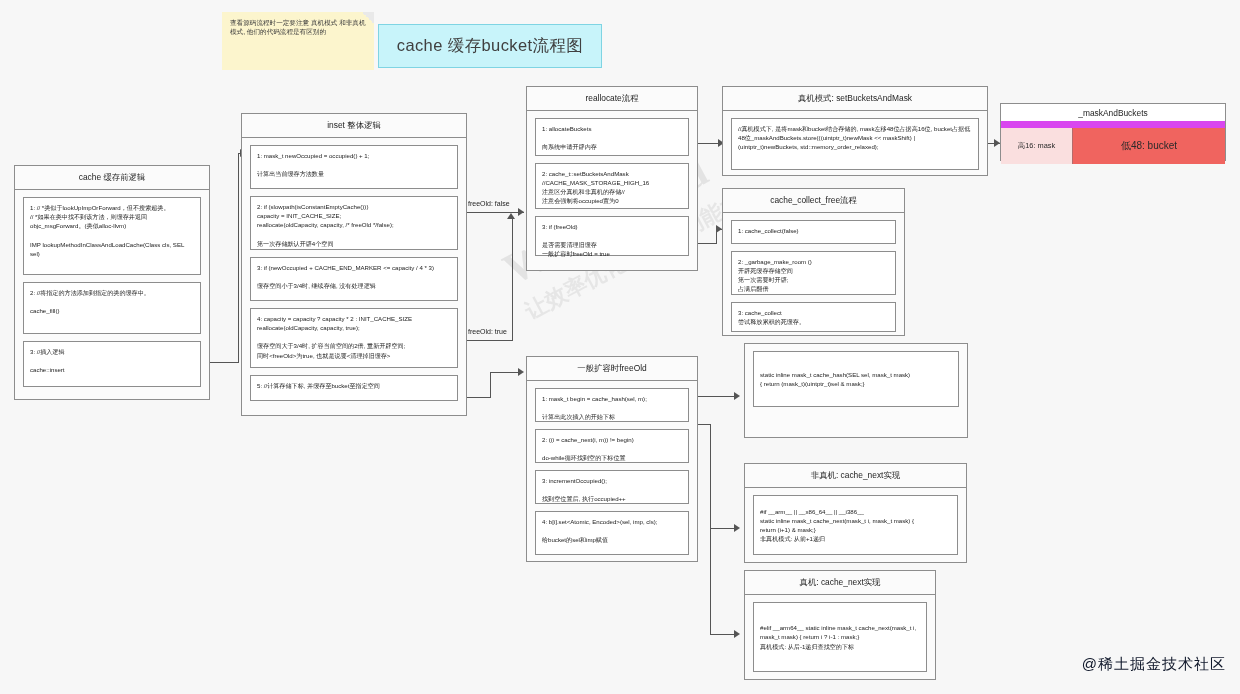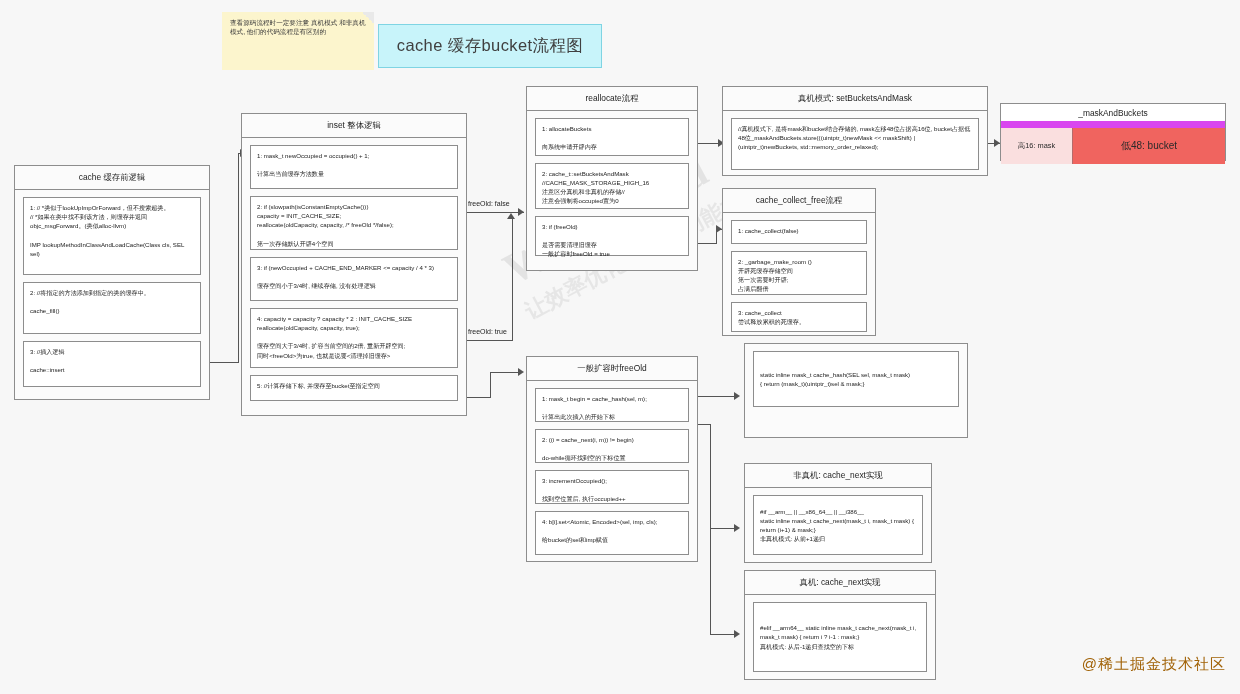--- a/index.html
+++ b/index.html
@@ -22,21 +22,21 @@
     font-family:"Liberation Serif","DejaVu Serif",serif;
   }
   .wm-diag2{
     position:absolute;left:520px;top:300px;
     font-size:22px;color:#e6e6e6;font-weight:700;
     transform:rotate(-28deg);transform-origin:left top;
     white-space:nowrap;pointer-events:none;
   }
   .wm-corner{
     position:absolute;right:14px;bottom:20px;
-    font-size:15px;color:#a16207;letter-spacing:1px;
+    font-size:15px;color:#0f172a;letter-spacing:1px;
     pointer-events:none;white-space:nowrap;
   }
 
   
   .sticky{
     position:absolute;left:222px;top:12px;width:152px;height:58px;
     background:#fcf5cd;
     padding:6px 8px;box-sizing:border-box;
     font-size:6.6px;line-height:1.42;color:#3a3a3a;
   }
@@ -235,21 +235,21 @@
   </div>
 
   <div class="mb-panel">
     <div class="mb-head">_maskAndBuckets</div>
     <div class="mb-row">
       <div class="mb-hi">高16: mask</div>
       <div class="mb-lo">低48: bucket</div>
     </div>
   </div>
 
-  <div class="panel" style="left:722px;top:188px;width:154px;height:148px;">
+  <div class="panel" style="left:722px;top:188px;width:183px;height:148px;">
     <div class="panel-head">cache_collect_free流程</div>
     <div class="panel-body">
       <div class="card" style="height:24px;">1: cache_collect(false)</div>
       <div class="card" style="height:44px;">2: _garbage_make_room ()
 开辟死缓存存储空间
 第一次需要时开辟;
 占满后翻倍</div>
       <div class="card" style="height:30px;">3: cache_collect
 尝试释放累积的死缓存。</div>
     </div>
@@ -273,21 +273,21 @@
     </div>
   </div>
 
   <div class="panel" style="left:744px;top:343px;width:224px;height:95px;">
     <div class="panel-body">
       <div class="card" style="height:56px;display:flex;align-items:center;">static inline mask_t cache_hash(SEL sel, mask_t mask)
 {    return (mask_t)(uintptr_t)sel &amp; mask;}</div>
     </div>
   </div>
 
-  <div class="panel" style="left:744px;top:463px;width:188px;height:100px;">
+  <div class="panel" style="left:744px;top:463px;width:223px;height:100px;">
     <div class="panel-head">非真机: cache_next实现</div>
     <div class="panel-body">
       <div class="card" style="height:60px;display:flex;align-items:center;">#if __arm__  ||  __x86_64__  ||  __i386__
 static inline mask_t cache_next(mask_t i, mask_t mask) {
 return (i+1) &amp; mask;}
 非真机模式: 从前+1递归</div>
     </div>
   </div>
 
   <div class="panel" style="left:744px;top:570px;width:192px;height:110px;">

